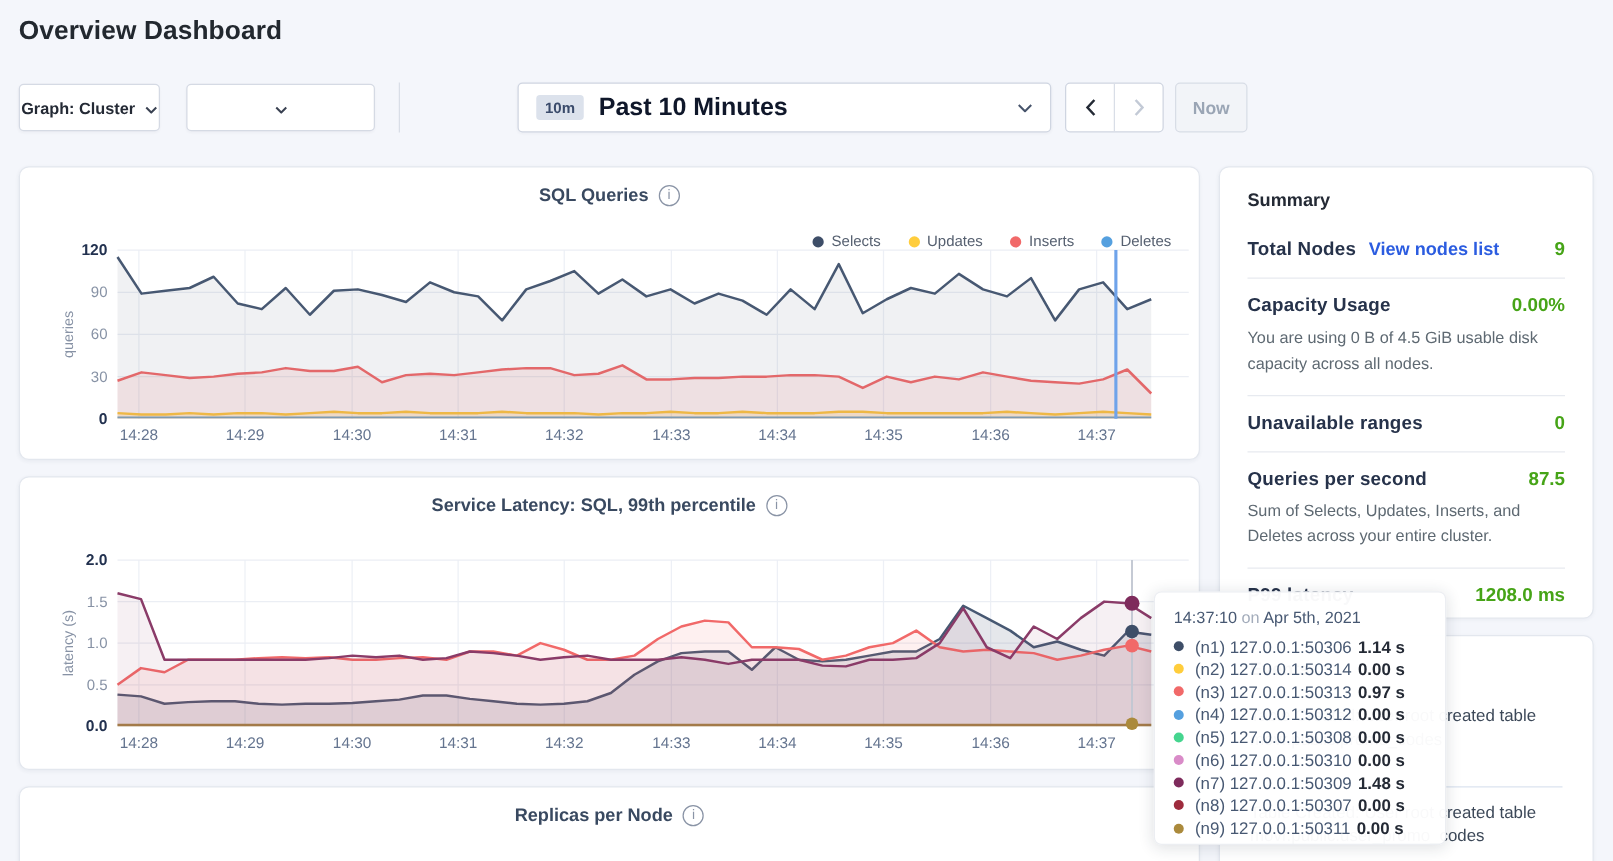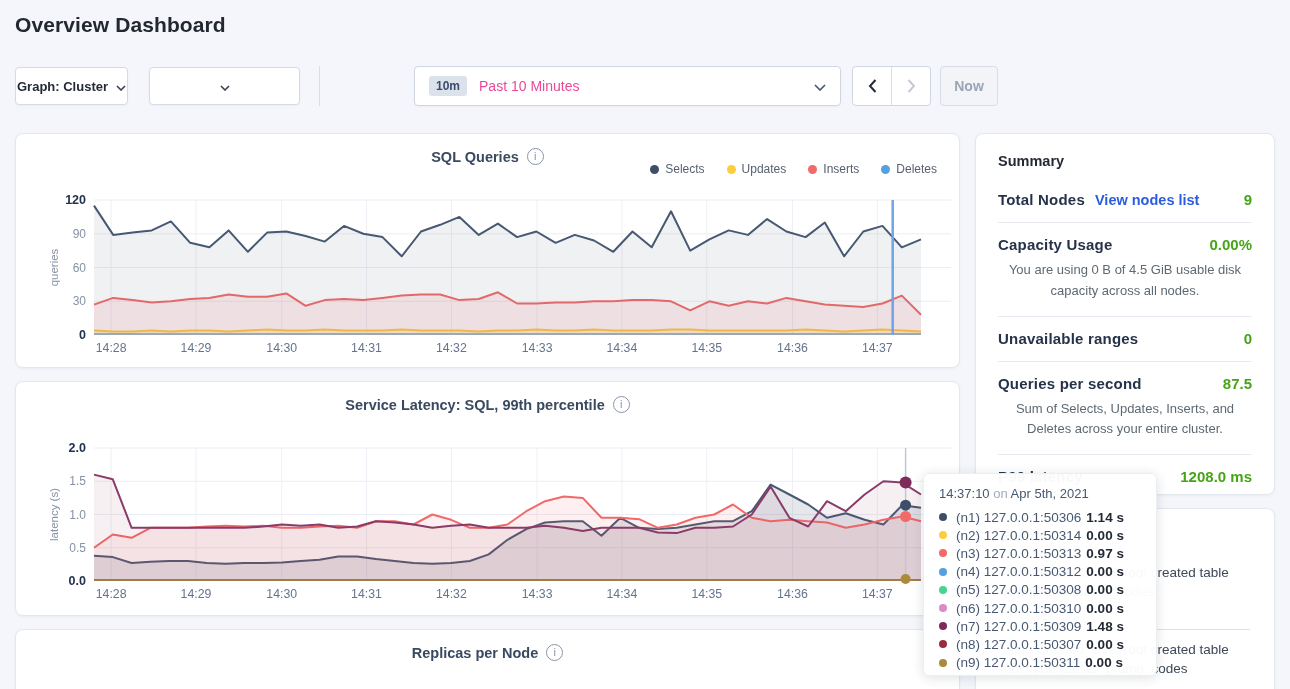--- a/index.html
+++ b/index.html
@@ -21,45 +21,45 @@
     box-shadow:0 1px 2px rgba(40,50,70,.04);
   }
   .divider-v { position:absolute; left:319px; top:66px; height:40px; width:1px; background:#D9DEE7; }
   .timebox {
     position:absolute; left:414px; top:66px; width:427px; height:40px;
     background:#fff; border:1px solid #CFD5E1; border-radius:4px;
     display:flex; align-items:center; padding:0 14px; gap:12px; cursor:pointer;
     box-shadow:0 1px 2px rgba(40,50,70,.04);
   }
   .timebadge { background:#DCE2EC; color:#3A4B6B; font-size:12px; font-weight:700; padding:3px 7px; border-radius:3px; }
-  .timelabel { font-size:14px; font-weight:400; color:#ec4899; }
+  .timelabel { font-size:20px; font-weight:700; color:#0f172a; }
   .timebox .chev { margin-left:auto; }
   .pager { position:absolute; left:852px; top:66px; width:79px; height:40px; background:#fff; border:1px solid #CFD5E1; border-radius:4px; display:flex; }
   .pager .pg { flex:1; display:flex; align-items:center; justify-content:center; cursor:pointer; }
   .pager .pg + .pg { border-left:1px solid #D9DEE7; }
   .nowbtn { position:absolute; left:940px; top:66px; width:58px; height:40px; background:#F2F4F8; border:1px solid #D8DDE6; border-radius:4px; display:flex; align-items:center; justify-content:center; font-size:14px; font-weight:700; color:#9AA5B5; }
 
   
   .card { position:absolute; background:#fff; border:1px solid #E3E7EE; border-radius:8px; box-shadow:0 1px 3px rgba(40,50,70,.05); }
   .card-sql { left:15px; top:133px; width:945px; height:235px; }
   .card-lat { left:15px; top:381px; width:945px; height:235px; }
   .card-rep { left:15px; top:629px; width:945px; height:235px; }
   .chart-title-row { display:flex; align-items:center; justify-content:center; gap:8px; padding-top:14px; }
   .chart-title { font-size:14.5px; font-weight:700; color:#394960; }
   .info-icon { width:17px; height:17px; border:1px solid #8A94A6; border-radius:50%; color:#8A94A6; font-size:11px; line-height:15px; text-align:center; font-style:normal; cursor:pointer; }
-  .legend { position:absolute; right:22px; top:28px; display:flex; gap:22px; align-items:flex-end; }
+  .legend { position:absolute; right:22px; top:52px; display:flex; gap:22px; align-items:flex-end; }
   .legend-item { display:flex; align-items:center; gap:6px; cursor:pointer; }
   .legend-dot { width:9px; height:9px; border-radius:50%; display:inline-block; }
   .legend-label { font-size:12px; color:#566070; }
   .plot { position:absolute; left:16px; top:60px; }
 
   
   .card-summary { left:975px; top:133px; width:300px; height:362px; padding:0 22px; }
   .panel-title { font-size:14.5px; font-weight:700; color:#242A35; padding:19px 0 9px; }
-  .sum-row { padding:13px 0 14px; border-bottom:1px solid #E7EAF0;text-align:center; }
+  .sum-row { padding:13px 0 14px; border-bottom:1px solid #E7EAF0; }
   .sum-row.last { border-bottom:none; }
   .sum-head { display:flex; align-items:baseline; }
   .sum-label { font-size:15px; font-weight:700; color:#26324A; letter-spacing:.2px; }
   .sum-link { font-size:14.5px; font-weight:700; color:#2B5CE0; margin-left:10px; text-decoration:none; cursor:pointer; }
   .sum-value { margin-left:auto; font-size:15px; font-weight:700; color:#46A417; }
   .sum-desc { margin-top:7px; font-size:13px; color:#5E6972; line-height:1.6; }
 
   .card-events { left:975px; top:508px; width:300px; height:235px; padding:0 24px; }
   .event-item { padding:11px 0 27px; font-size:13.5px; color:#3C4858; line-height:1.4; }
   .event-item.first { border-bottom:1px solid #DCE3F0; }

